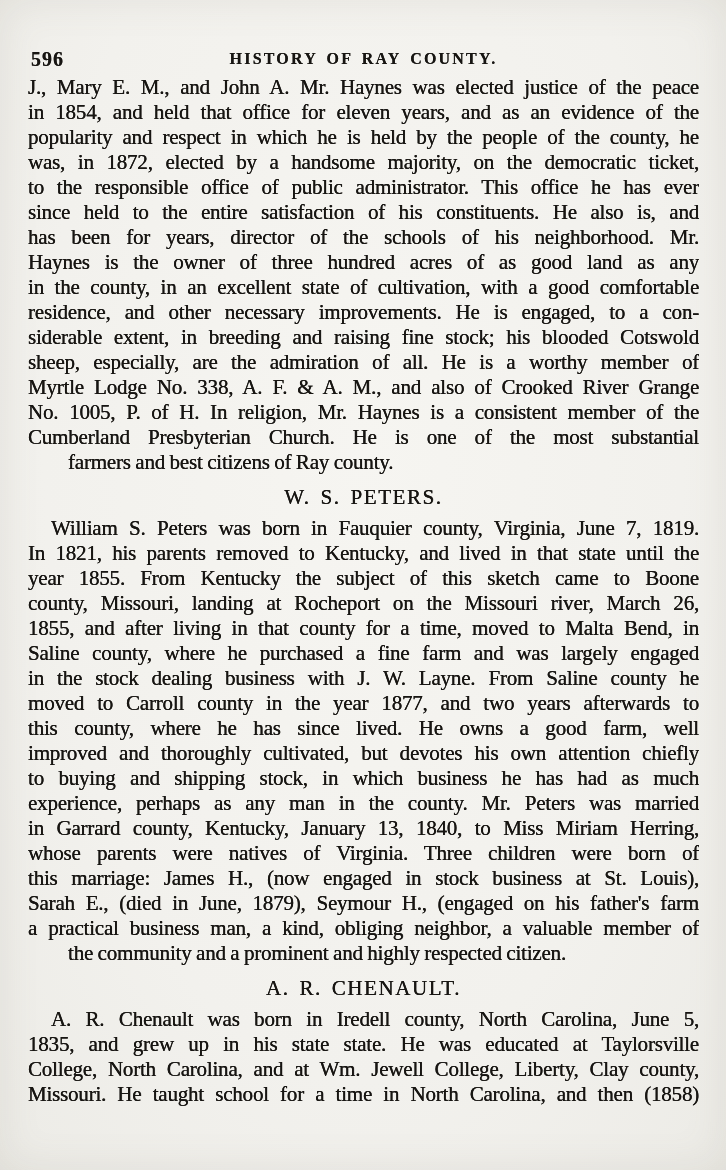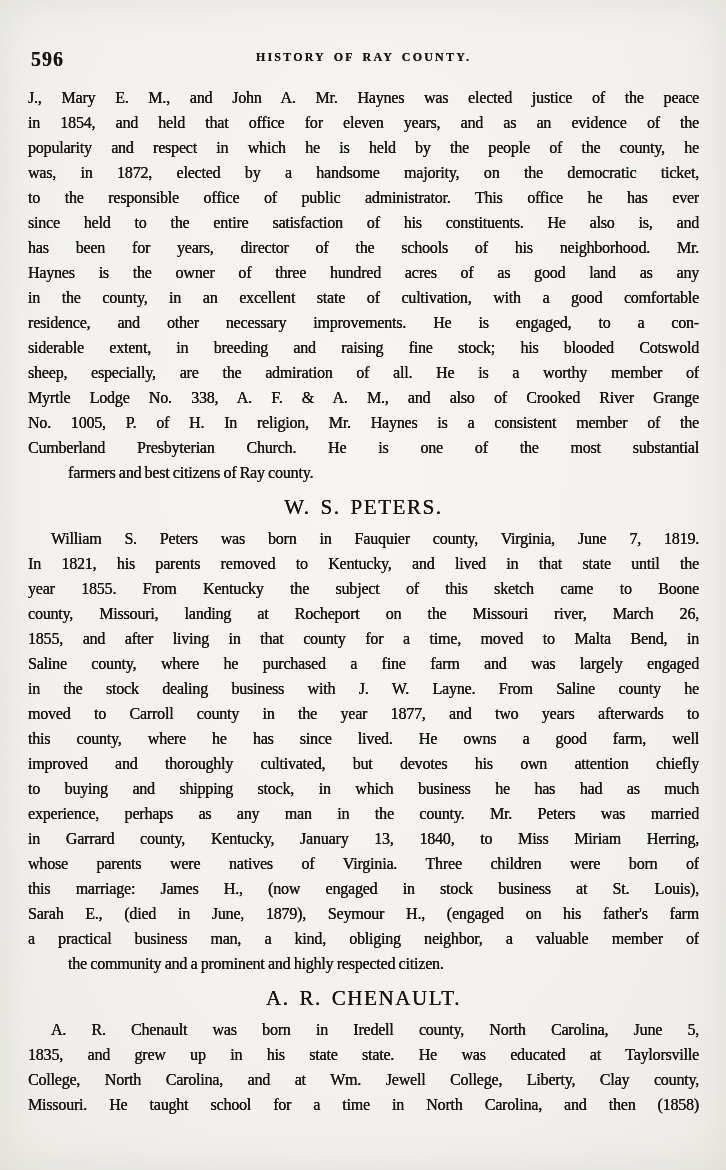--- a/index.html
+++ b/index.html
@@ -10,37 +10,37 @@
     margin: 0;
     position: relative;
     overflow: hidden;
     background: radial-gradient(ellipse at 50% 38%, #f6f5f1 0%, #f2f1ed 62%, #ecebe6 100%);
     box-shadow: inset 0 0 40px rgba(120,115,100,0.12);
     font-family: "Liberation Serif", "DejaVu Serif", serif;
     color: #171512;
   }
   .inner { padding: 48px 27px 0 28px; }
 
-  .running-head { position: relative; height: 22px; margin-bottom: 15px; }
+  .running-head { position: relative; height: 22px; margin-bottom: 5px; }
   .page-number {
     position: absolute; left: 3px; top: 0;
     font-size: 20px; font-weight: bold; letter-spacing: 1px;
     text-shadow: 0 0 0.5px rgba(23,21,18,0.85);
   }
   .running-title {
     display: block; text-align: center;
-    font-size: 12px; font-weight: bold;
+    font-size: 16px; font-weight: bold;
     letter-spacing: 2.2px; word-spacing: 3px;
     padding-top: 2px;
     text-shadow: 0 0 0.5px rgba(23,21,18,0.85);
   }
 
   .paragraph { width: 671px; }
   .line {
-    font-size: 16px;
+    font-size: 21px;
     line-height: 25px;
     height: 25px;
     overflow: hidden;
     text-align: justify;
     text-align-last: justify;
     letter-spacing: -0.2px;
     word-spacing: -0.5px;
     text-shadow: 0 0 0.55px rgba(23,21,18,0.9), 0.3px 0.3px 0.4px rgba(23,21,18,0.45);
   }
   .line.last { text-align-last: left; margin-left: 40px; }

